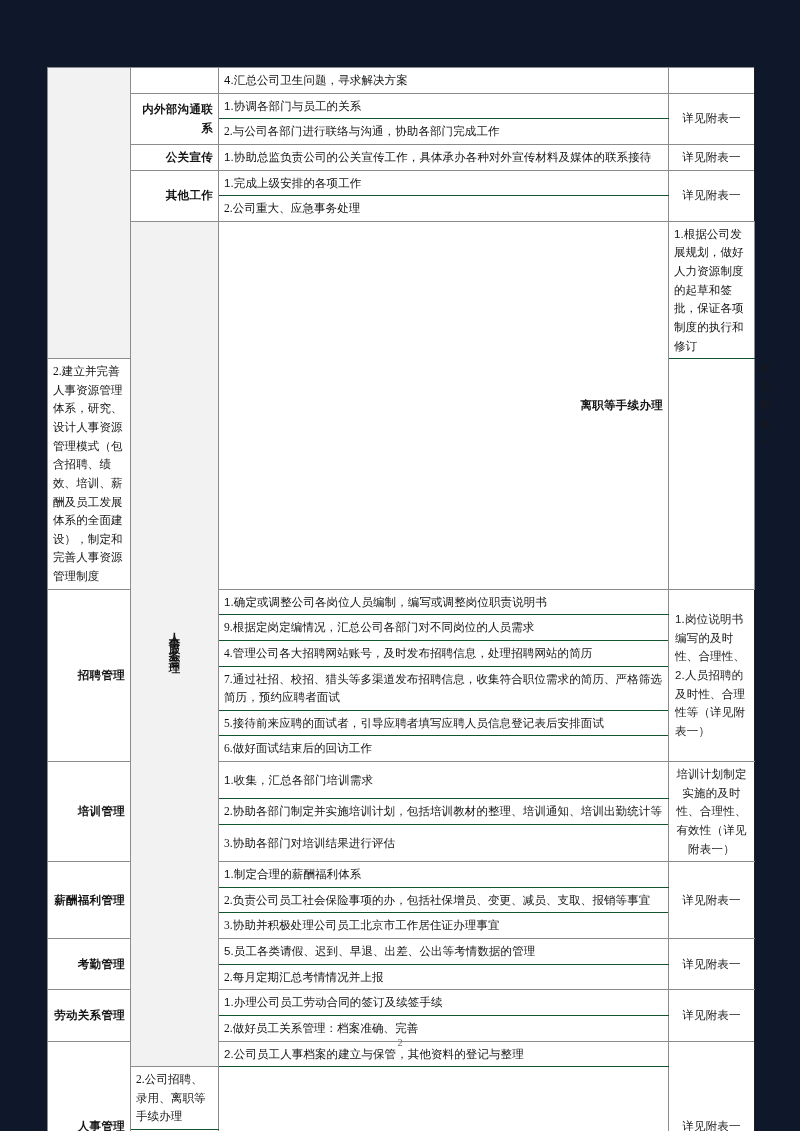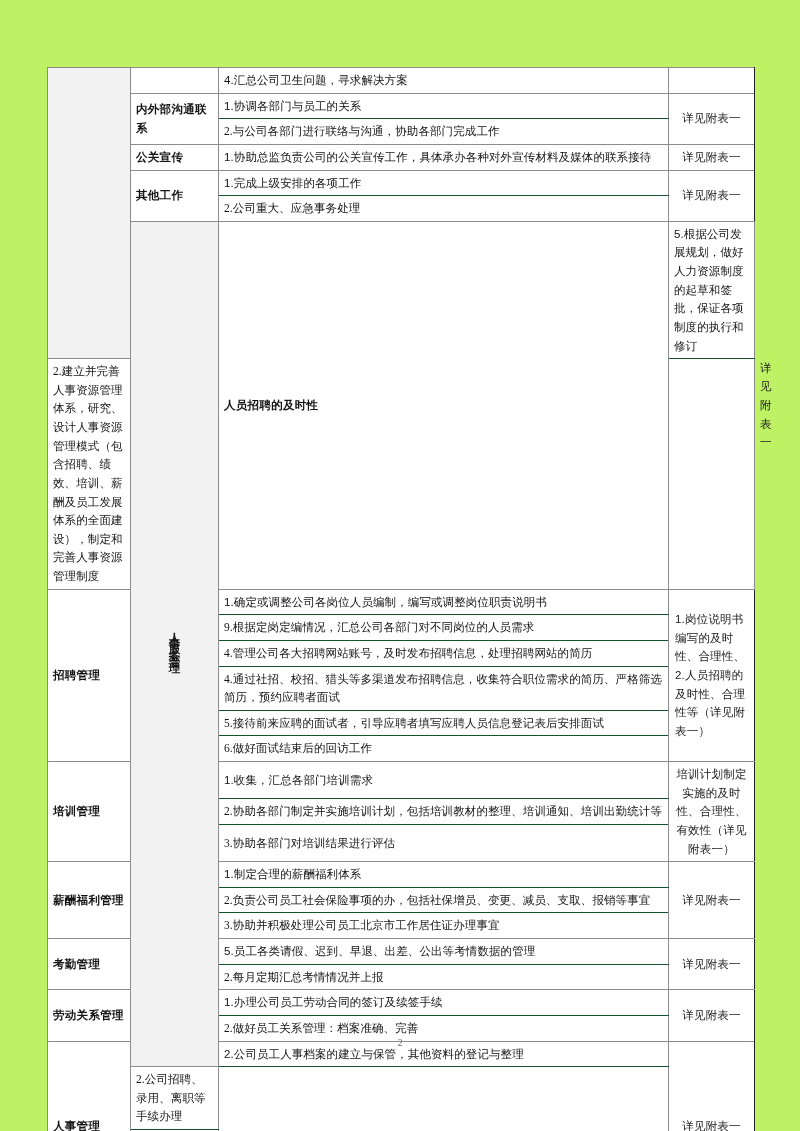--- a/index.html
+++ b/index.html
@@ -15,21 +15,21 @@
     position: relative;
     overflow: hidden;
   }
 
   .page {
     position: absolute;
     left: 0;
     top: 0;
     width: 800px;
     height: 1131px;
-    background: #bef264;
+    background: #0f172a;
   }
 
   .sheet {
     position: absolute;
     left: 47px;
     top: 67px;
     width: 707px;
   }
 
   table.doc-table {
@@ -77,21 +77,21 @@
     font-weight: bold;
   }
   td.cat-blank {
     background: #f2f2f2;
     border-left: 1.4px solid #202020;
     padding: 0;
   }
 
   
   td.sub {
-    text-align: left;
+    text-align: right;
     font-weight: bold;
     font-size: 12.5px;
     line-height: 1.6;
     letter-spacing: 0.3px;
   }
 
   
   td.detail {
     text-align: left;
     font-size: 12px;
@@ -174,42 +174,42 @@
           <td class="note" rowspan="2">详见附表一</td>
         </tr>
         <tr>
           <td class="detail thin-top">2.公司重大、应急事务处理</td>
         </tr>
 
         <tr>
           <td class="cat" rowspan="19">
             <span class="vert">人事服务管理</span>
           </td>
-          <td class="sub" rowspan="2">人员招聘的及时性</td>
-          <td class="detail thin-bottom">5.根据公司发展规划，做好人力资源制度的起草和签批，保证各项制度的执行和修订</td>
+          <td class="sub" rowspan="2">离职等手续办理</td>
+          <td class="detail thin-bottom">1.根据公司发展规划，做好人力资源制度的起草和签批，保证各项制度的执行和修订</td>
           <td class="note" rowspan="2">详见附表一</td>
         </tr>
         <tr>
           <td class="detail thin-top">2.建立并完善人事资源管理体系，研究、设计人事资源管理模式（包含招聘、绩效、培训、薪酬及员工发展体系的全面建设），制定和完善人事资源管理制度</td>
         </tr>
 
         <tr>
           <td class="sub" rowspan="6">招聘管理</td>
           <td class="detail thin-bottom">1.确定或调整公司各岗位人员编制，编写或调整岗位职责说明书</td>
           <td class="note left-al" rowspan="6">1.岗位说明书编写的及时性、合理性、
 2.人员招聘的及时性、合理性等（详见附表一）</td>
         </tr>
         <tr>
           <td class="detail thin-top thin-bottom">9.根据定岗定编情况，汇总公司各部门对不同岗位的人员需求</td>
         </tr>
         <tr>
           <td class="detail thin-top thin-bottom">4.管理公司各大招聘网站账号，及时发布招聘信息，处理招聘网站的简历</td>
         </tr>
         <tr>
-          <td class="detail thin-top thin-bottom">4.通过社招、校招、猎头等多渠道发布招聘信息，收集符合职位需求的简历、严格筛选简历，预约应聘者面试</td>
+          <td class="detail thin-top thin-bottom">7.通过社招、校招、猎头等多渠道发布招聘信息，收集符合职位需求的简历、严格筛选简历，预约应聘者面试</td>
         </tr>
         <tr>
           <td class="detail thin-top thin-bottom">5.接待前来应聘的面试者，引导应聘者填写应聘人员信息登记表后安排面试</td>
         </tr>
         <tr>
           <td class="detail thin-top">6.做好面试结束后的回访工作</td>
         </tr>
 
         <tr>
           <td class="sub" rowspan="3">培训管理</td>

